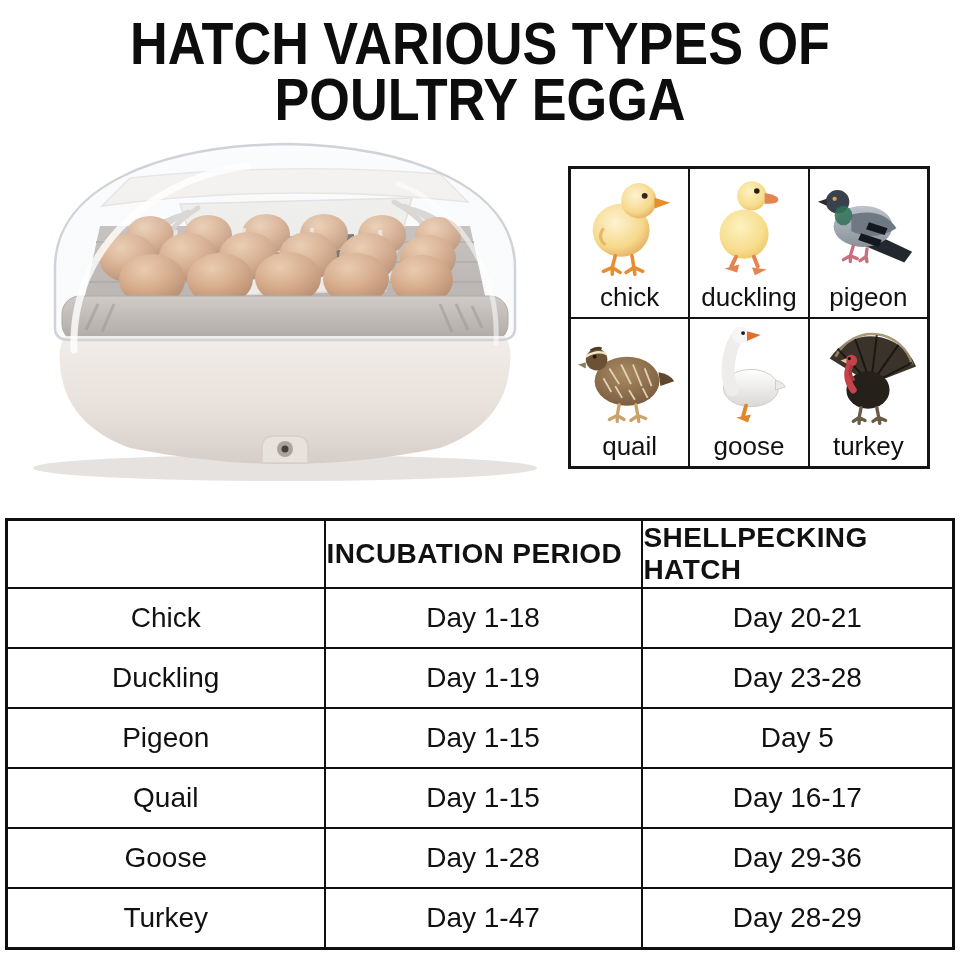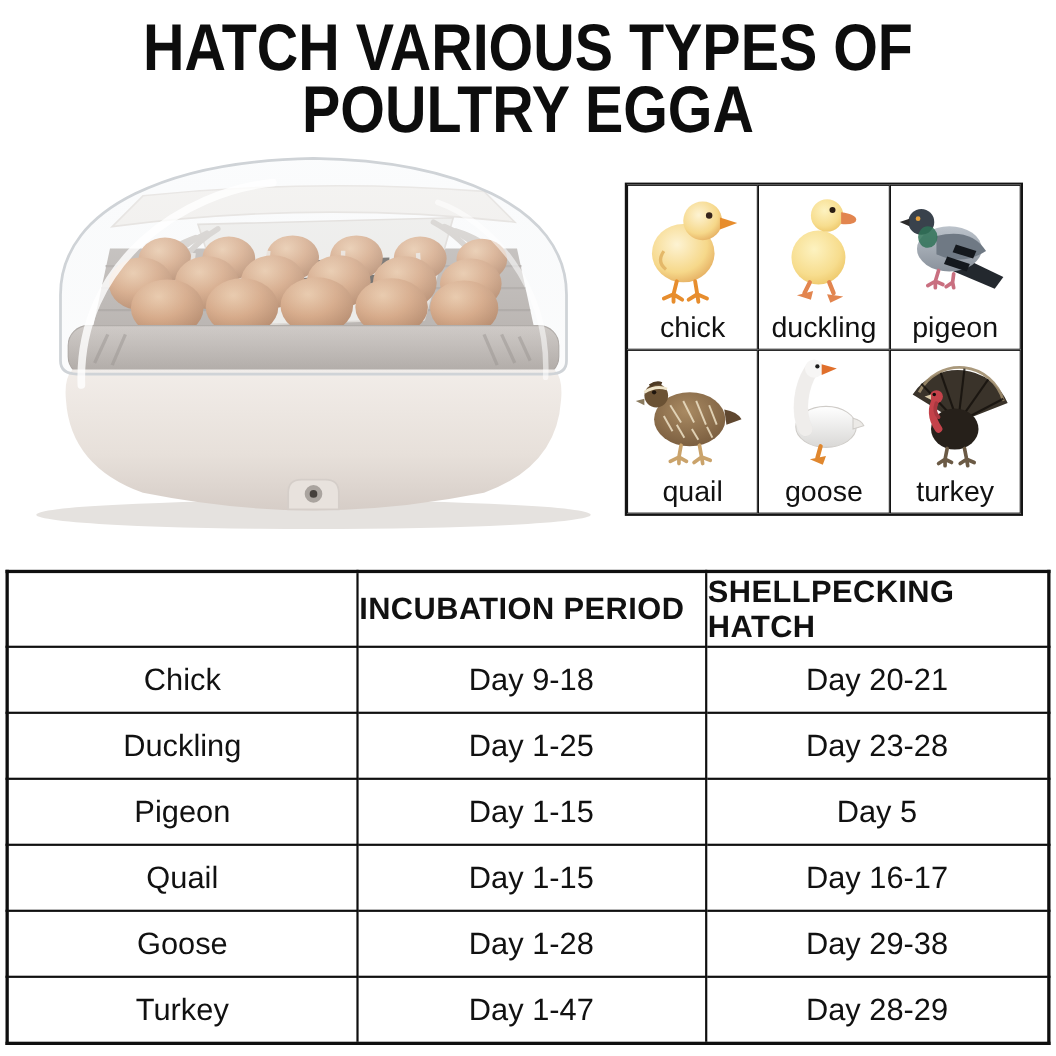--- a/index.html
+++ b/index.html
@@ -322,42 +322,42 @@
   <thead>
     <tr style="height:57px">
       <th></th>
       <th>INCUBATION PERIOD</th>
       <th>SHELLPECKING HATCH</th>
     </tr>
   </thead>
   <tbody>
     <tr style="height:60px">
       <td>Chick</td>
-      <td>Day 9-18</td>
+      <td>Day 1-18</td>
       <td>Day 20-21</td>
     </tr>
     <tr style="height:60px">
       <td>Duckling</td>
-      <td>Day 1-25</td>
+      <td>Day 1-19</td>
       <td>Day 23-28</td>
     </tr>
     <tr style="height:60px">
       <td>Pigeon</td>
       <td>Day 1-15</td>
       <td>Day 5</td>
     </tr>
     <tr style="height:60px">
       <td>Quail</td>
       <td>Day 1-15</td>
       <td>Day 16-17</td>
     </tr>
     <tr style="height:60px">
       <td>Goose</td>
       <td>Day 1-28</td>
-      <td>Day 29-38</td>
+      <td>Day 29-36</td>
     </tr>
     <tr style="height:60px">
       <td>Turkey</td>
       <td>Day 1-47</td>
       <td>Day 28-29</td>
     </tr>
   </tbody>
 </table>
 
 </body></html>

